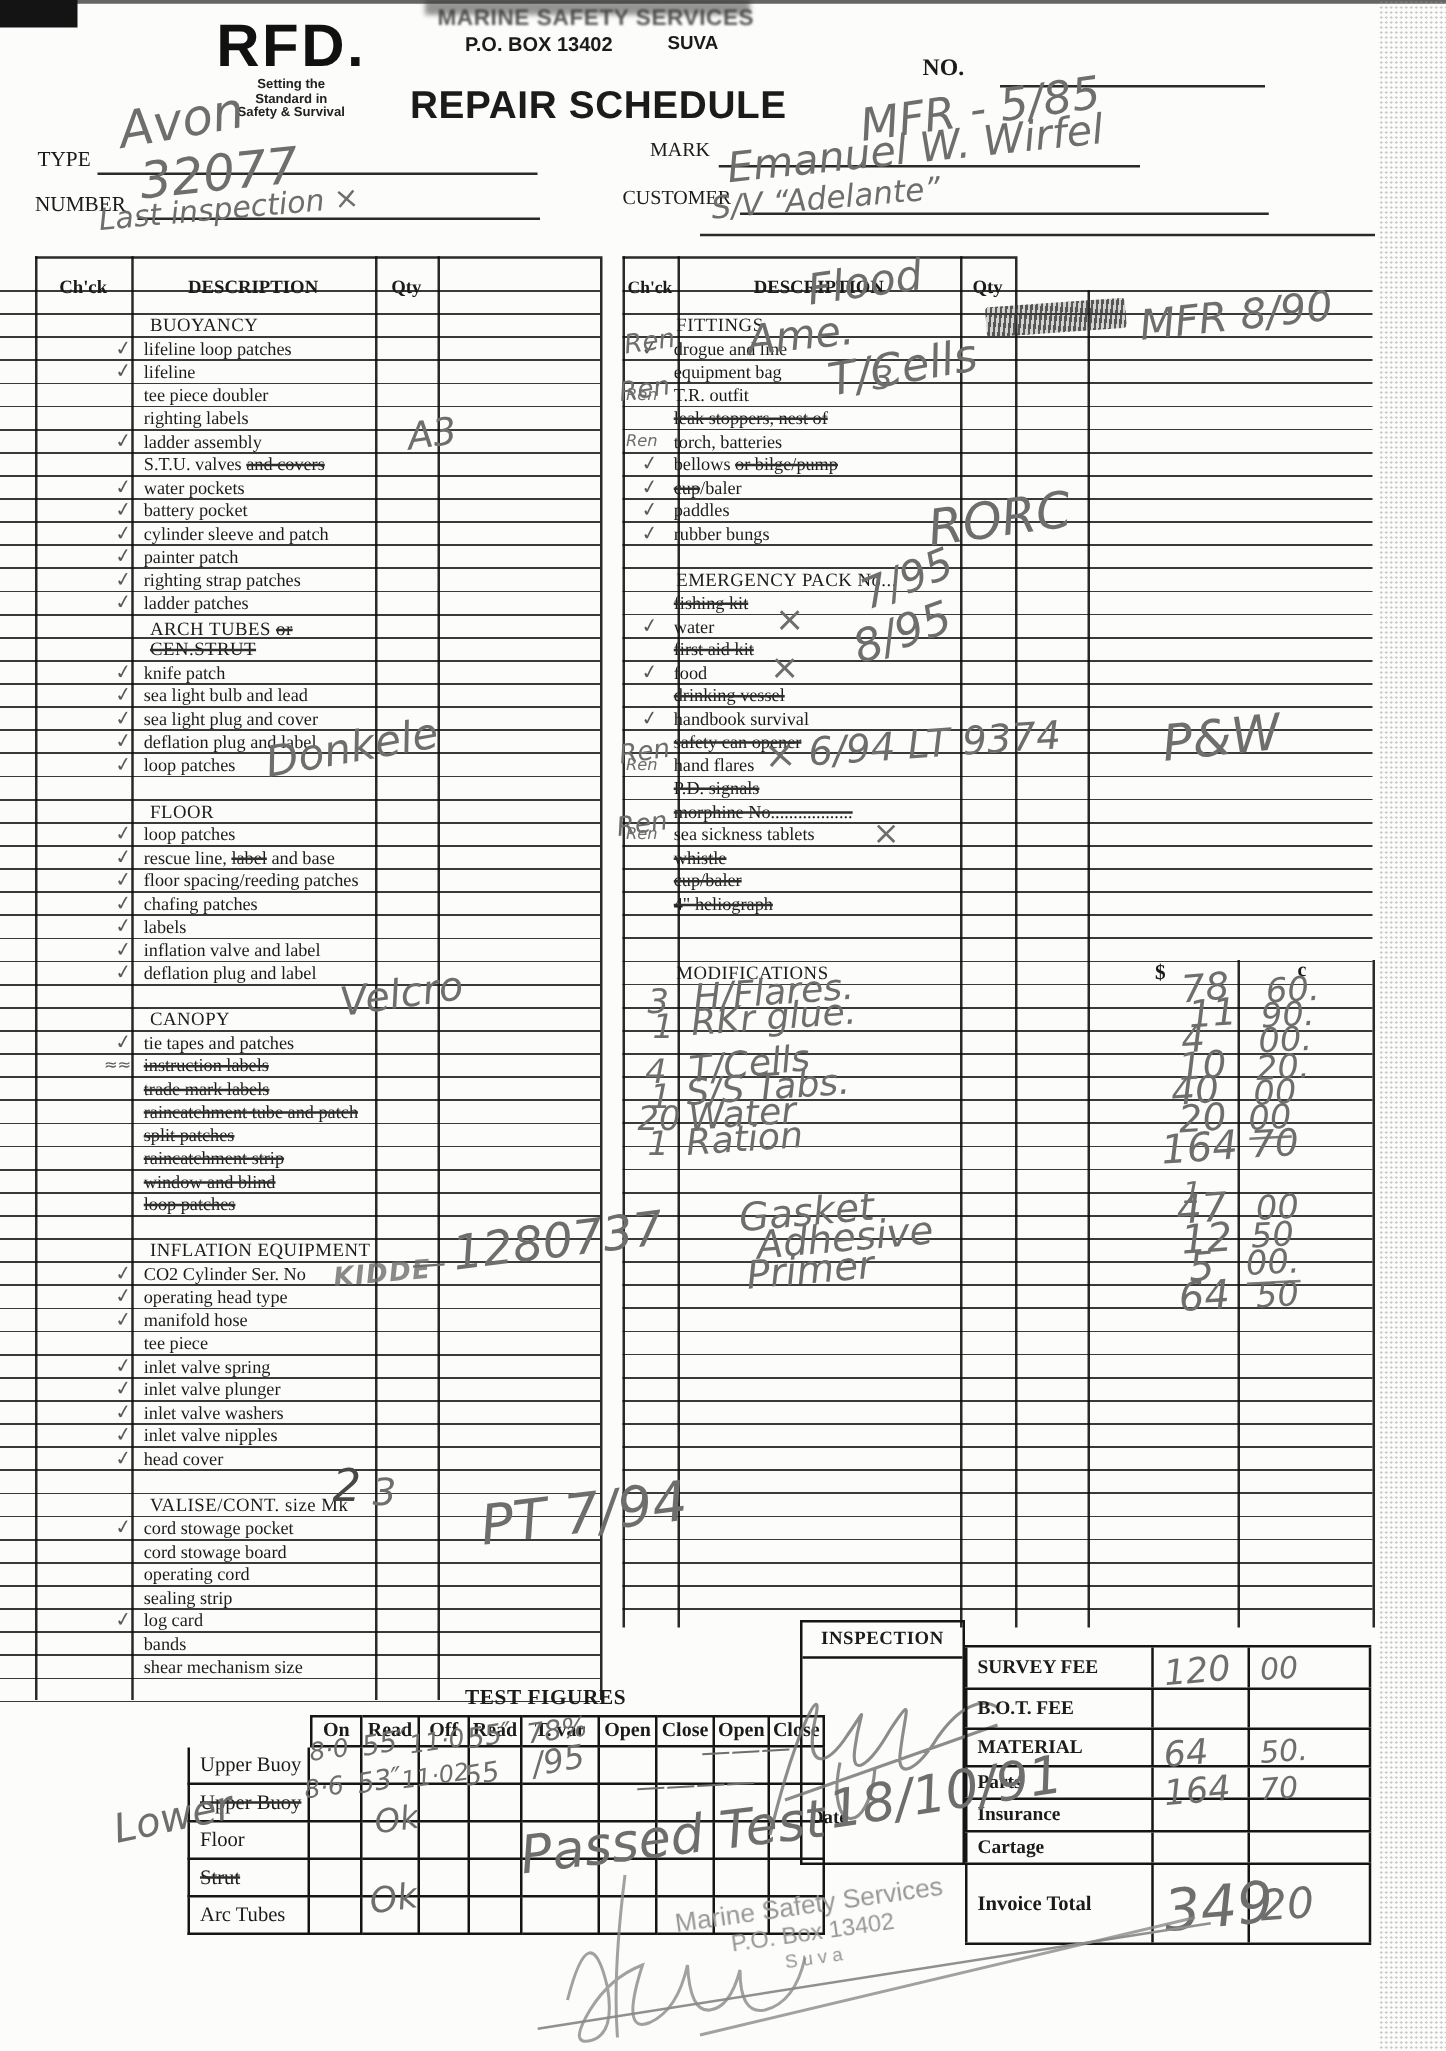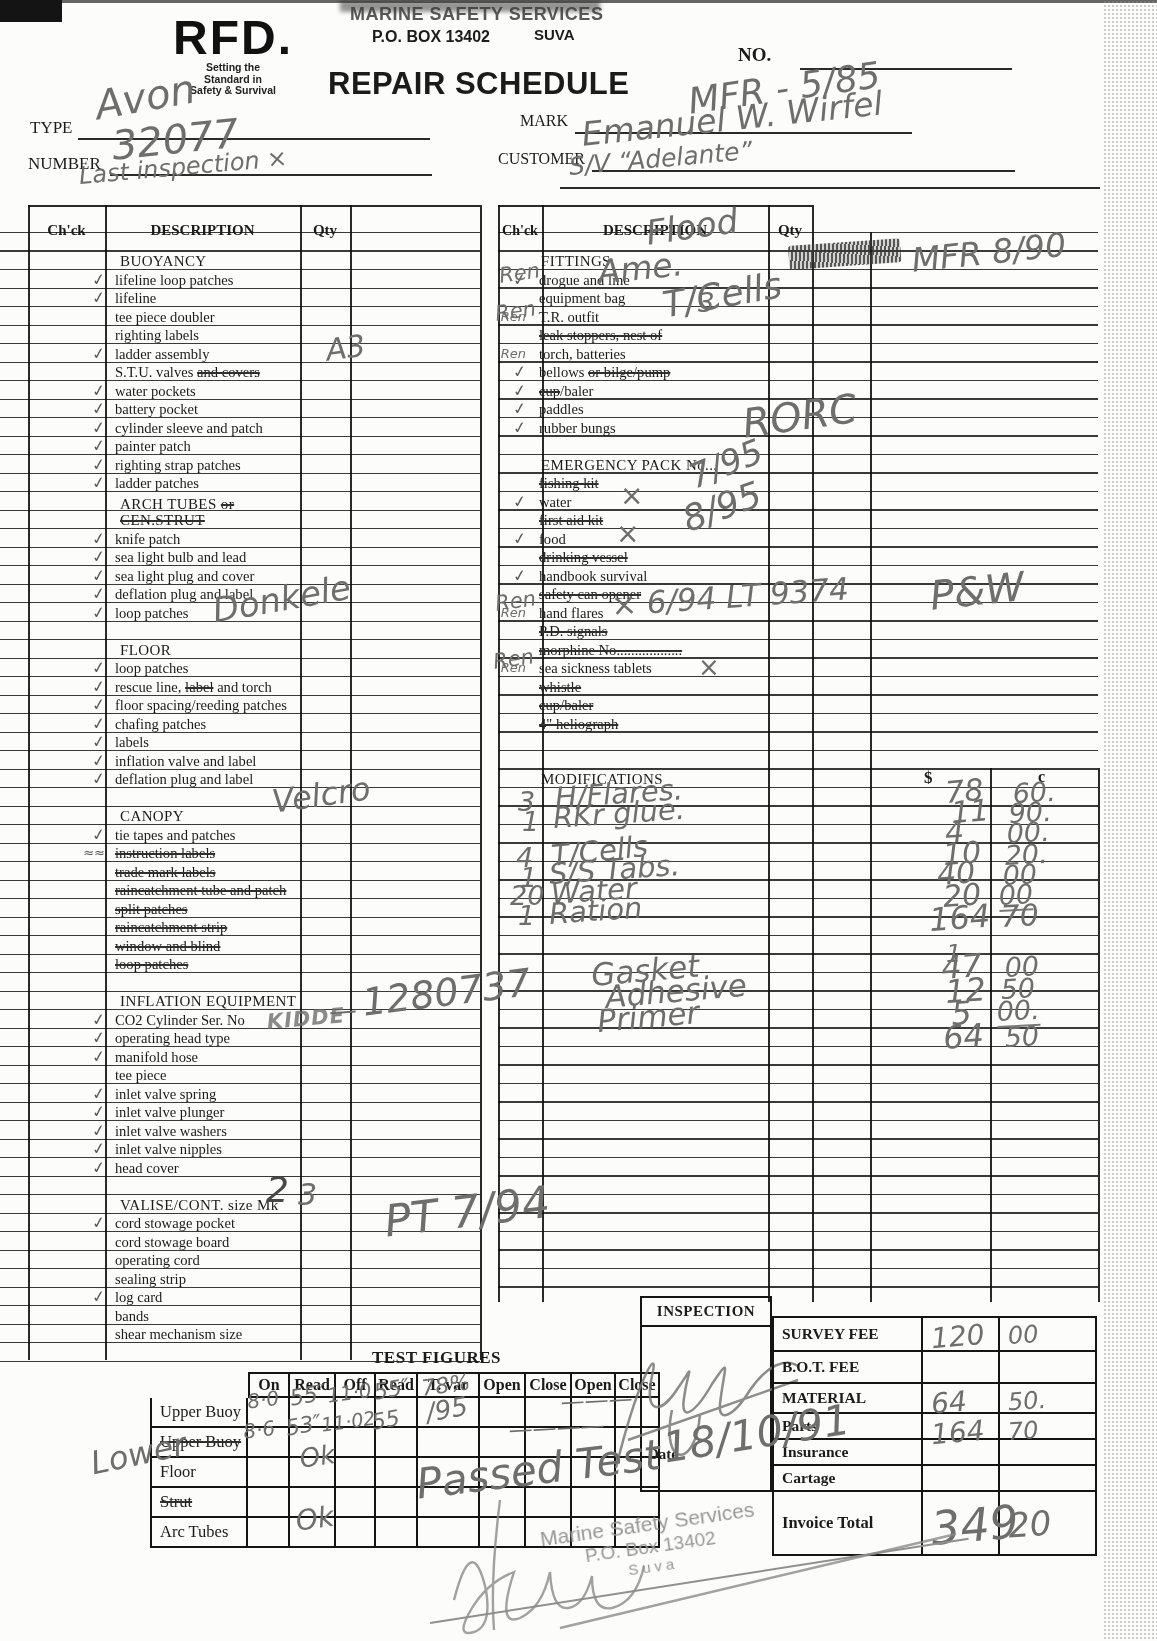--- a/index.html
+++ b/index.html
@@ -268,21 +268,21 @@
         <span class="c2"><span>FLOOR</span></span>
         <span class="c3"></span>
       </div>
       <div class="row">
         <span class="c1"><span class="ck">✓</span></span>
         <span class="c2"><span>loop patches</span></span>
         <span class="c3"></span>
       </div>
       <div class="row">
         <span class="c1"><span class="ck">✓</span></span>
-        <span class="c2"><span>rescue line, </span><span class="st">label</span><span> and torch</span></span>
+        <span class="c2"><span>rescue line, </span><span class="st">label</span><span> and base</span></span>
         <span class="c3"></span>
       </div>
       <div class="row">
         <span class="c1"><span class="ck">✓</span></span>
         <span class="c2"><span>floor spacing/reeding patches</span></span>
         <span class="c3"></span>
       </div>
       <div class="row">
         <span class="c1"><span class="ck">✓</span></span>
         <span class="c2"><span>chafing patches</span></span>

